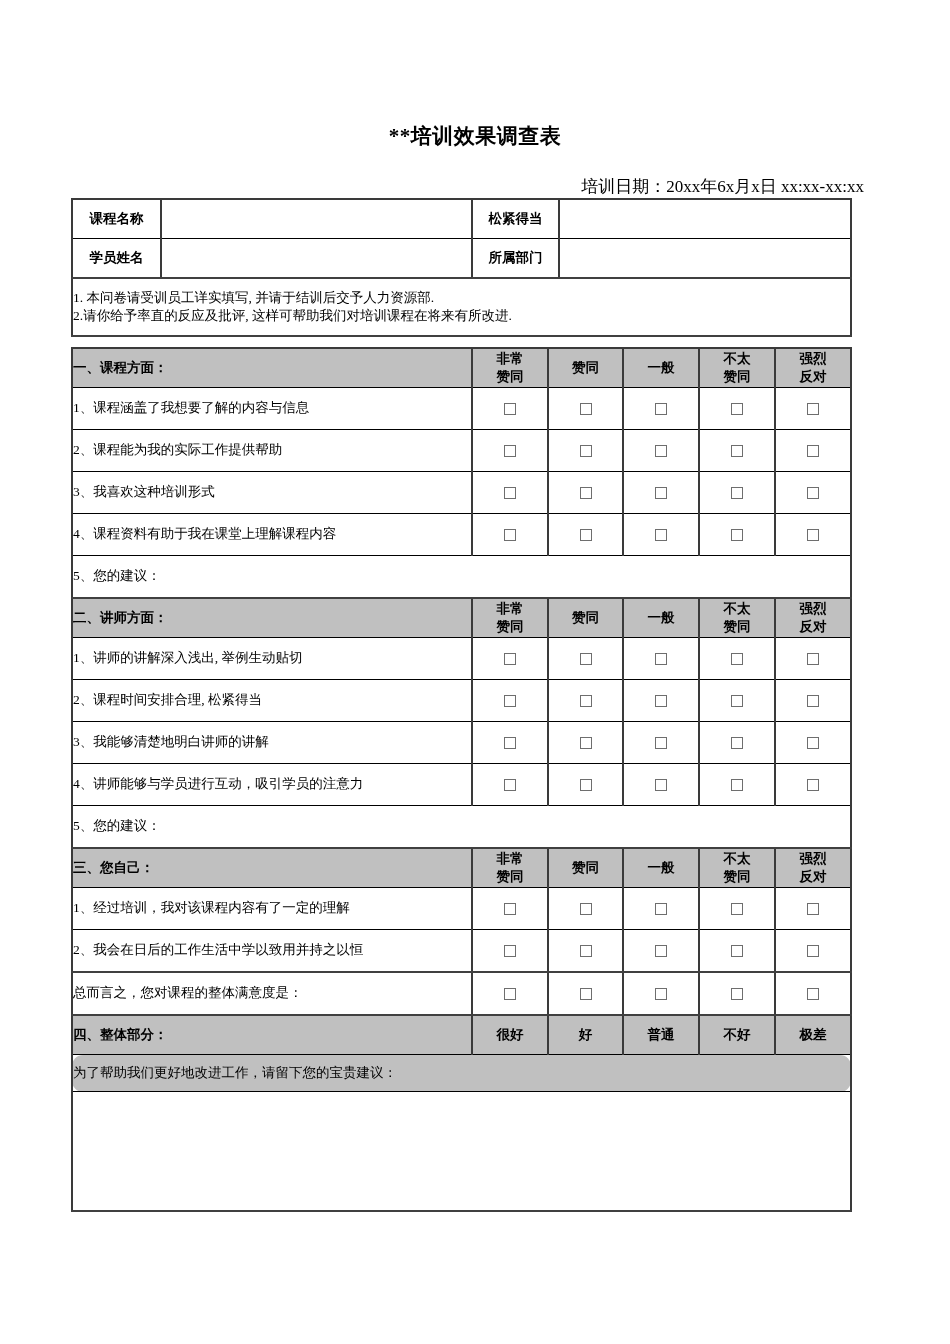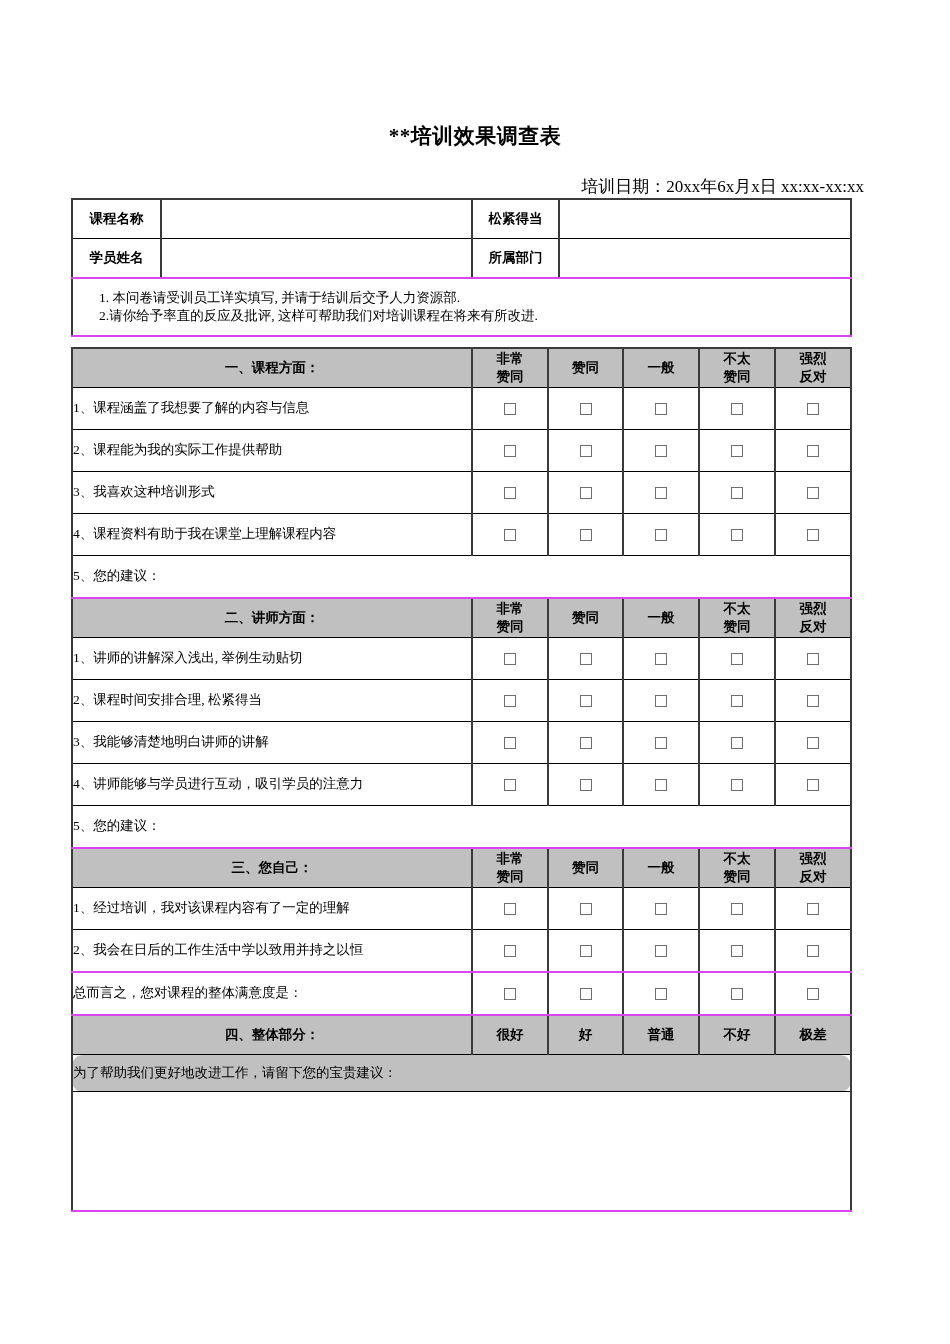--- a/index.html
+++ b/index.html
@@ -51,43 +51,43 @@
     padding: 0;
     vertical-align: middle;
     font-size: 13.5px;
     line-height: 1.35;
   }
   
   .sheet {
     border: 2px solid #3a3a3a;
   }
   td.thick-top { border-top: 2px solid #3a3a3a; }
-  td.thick-bottom { border-bottom: 2px solid #d946ef; }
+  td.thick-bottom { border-bottom: 2px solid #404040; }
   td.thick-right { border-right: 2px solid #3a3a3a; }
 
   .lbl {
     text-align: center;
     font-weight: bold;
     font-size: 14.5px;
     height: 38px;
   }
   .blank-cell { background: #ffffff; }
 
   .instructions {
     padding: 5px 4px 6px 4px;
     font-size: 13px;
     line-height: 1.45;
     height: 56px;
     vertical-align: middle;
   }
-  .instructions div { white-space: nowrap; margin-left: 26px; }
+  .instructions div { white-space: nowrap; }
 
   .section-head {
     background: #c0c0c0;
-    text-align: center;
+    text-align: left;
     font-weight: bold;
     font-size: 14px;
     height: 38px;
   }
   .rating-head {
     background: #c0c0c0;
     text-align: center;
     font-weight: bold;
     font-size: 13px;
     line-height: 1.08;

